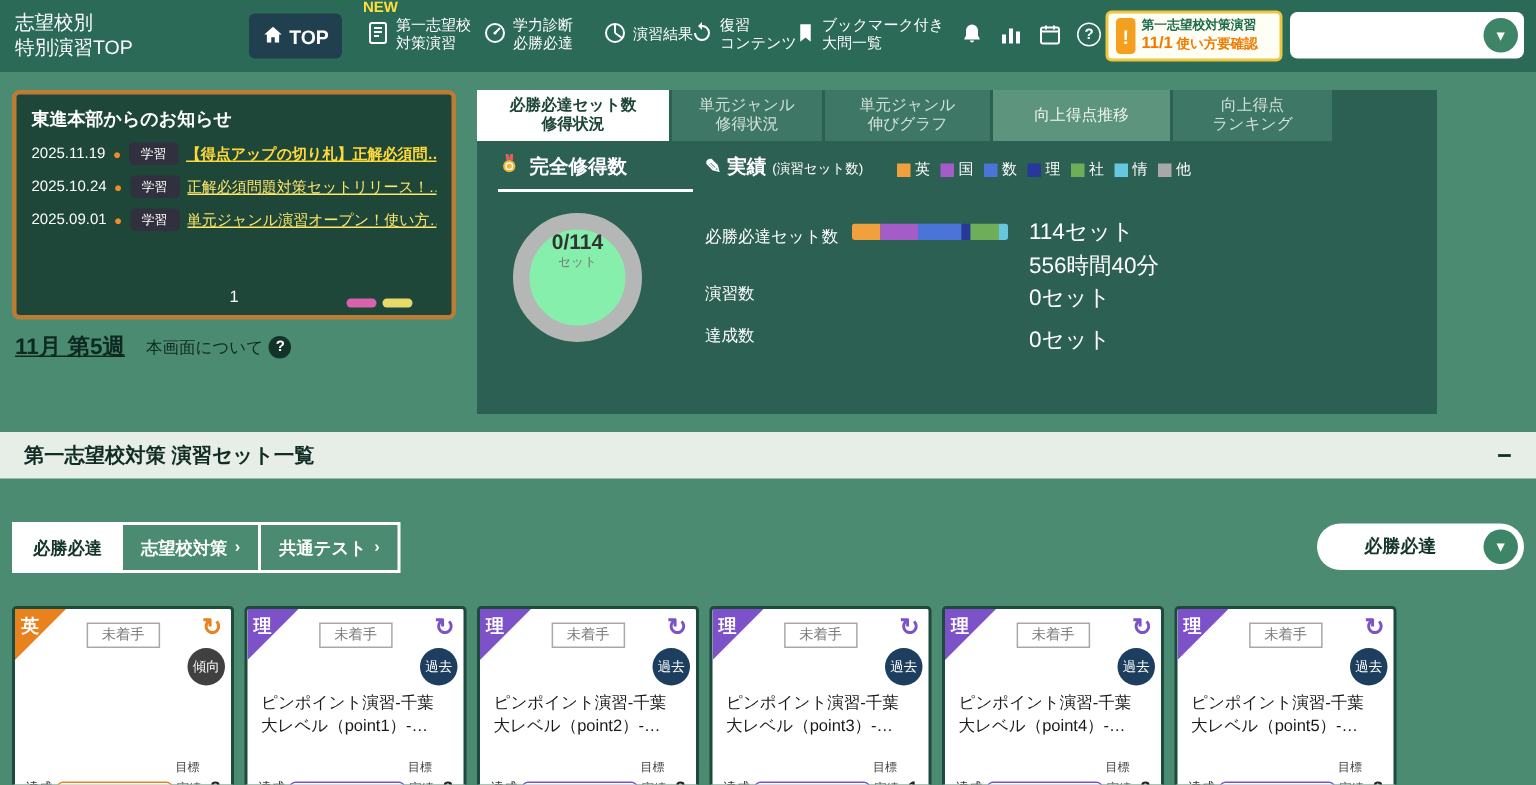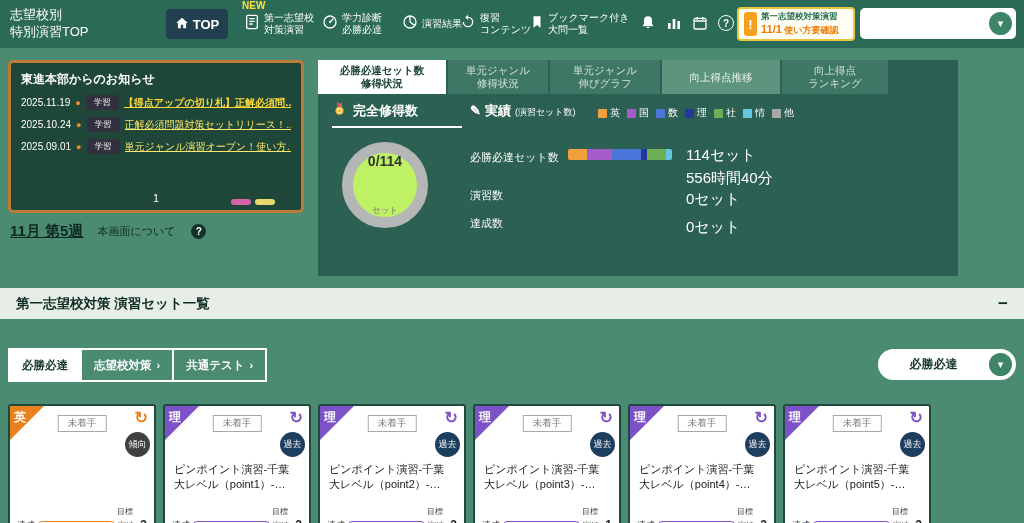--- a/index.html
+++ b/index.html
@@ -45,36 +45,36 @@
   .board-tag { background:#30303e; color:#fff; font-size:8.5px; padding:1.5px 8px; border-radius:3px; flex-shrink:0; }
   .board-link { color:#ffe76a; text-decoration:underline; overflow:hidden; cursor:pointer; }
   .board-link.first { color:#ffd83a; font-weight:bold; }
   .board-page { position:absolute; bottom:6px; left:50%; transform:translateX(-50%); color:#fff; font-size:11px; }
   .thumb { position:absolute; bottom:5px; height:6px; width:20px; border-radius:3px; cursor:pointer; }
   .thumb-pink { right:50px; background:#d863aa; }
   .thumb-yellow { right:26px; background:#e8d96b; }
   
   .week-row { position:absolute; left:10px; top:222px; display:flex; align-items:center; gap:14px; }
   .week-label { font-size:15px; font-weight:bold; color:#0e2a20; text-decoration:underline; }
-  .about { display:flex; align-items:center; gap:16px; cursor:pointer; }
+  .about { display:flex; align-items:center; gap:4px; cursor:pointer; }
   .about-label { font-size:11px; color:#0e2a20; }
   .about-help { width:15px; height:15px; border-radius:50%; background:#123328; color:#fff; font-size:10px; font-weight:bold;
                 display:flex; align-items:center; justify-content:center; }
   
   .panel { position:absolute; left:318px; top:60px; width:640px; height:216px; background:#2c6052; }
   .tabs { position:absolute; left:0; top:0; display:flex; height:34px; }
   .tab { display:flex; flex-direction:column; align-items:center; justify-content:center; font-size:10.5px; line-height:1.2;
          color:#d2e2da; background:#3e7765; margin-right:2px; text-align:center; cursor:pointer; }
   .tab span { display:block; }
   .tab.active { background:#fff; color:#1c4437; font-weight:bold; }
   .tab.light { background:#5d947e; color:#eef5f0; }
   .mastery-label { position:absolute; left:14px; top:42px; width:130px; display:flex; align-items:center; gap:6px; color:#fff;
                    font-size:13px; font-weight:bold; border-bottom:2px solid #fff; padding-bottom:6px; }
   .donut { position:absolute; left:24px; top:82px; width:86px; height:86px; border-radius:50%; border:11px solid #b4b7b5;
-           background:#bef264; display:flex; flex-direction:column; align-items:center; justify-content:space-between; }
+           background:#86efac; display:flex; flex-direction:column; align-items:center; justify-content:flex-start; }
   .donut-value { font-size:14px; font-weight:bold; color:#333; }
   .donut-unit { font-size:8.5px; color:#777; }
   .results-label { position:absolute; left:152px; top:42px; color:#fff; font-size:13px; font-weight:bold; display:flex;
                    align-items:baseline; gap:4px; }
   .results-sub { font-size:9px; font-weight:normal; }
   .pencil { font-size:13px; }
   .legend { position:absolute; left:280px; top:46px; display:flex; gap:7px; }
   .legend-item { display:flex; align-items:center; gap:3px; color:#fff; font-size:10px; }
   .swatch { width:9px; height:9px; display:inline-block; }
   .stat-label { position:absolute; color:#fff; font-size:11px; }

